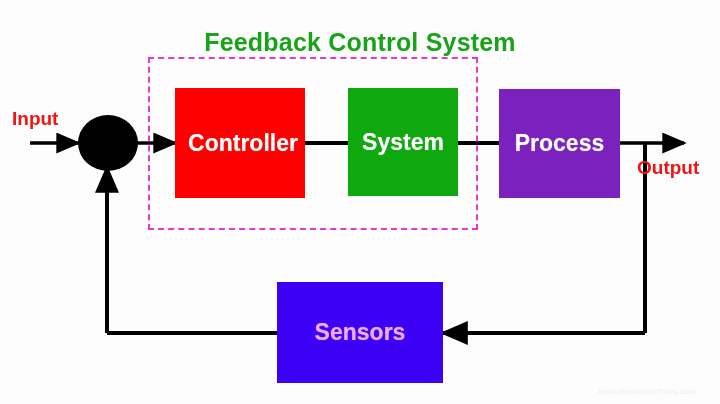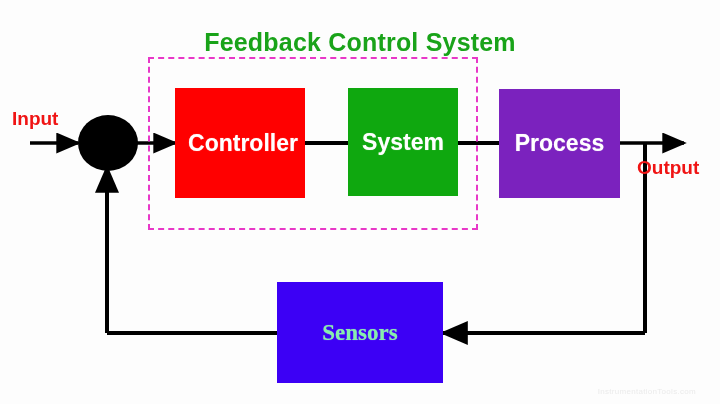--- a/index.html
+++ b/index.html
@@ -130,21 +130,21 @@
   </div>
 
   <div class="block" id="block-process" style="background: rgb(15, 168, 15); color: rgb(255, 255, 255);">
     <span>System</span>
   </div>
 
   <div class="block" id="block-actuator" style="background: rgb(123, 34, 190); color: rgb(255, 255, 255);">
     <span>Process</span>
   </div>
 
-  <div class="block" id="block-sensors" style="background: rgb(60, 0, 245); color: #86efac; font-family: Liberation Serif, serif;">
+  <div class="block" id="block-sensors" style="background: rgb(60, 0, 245); color: #f0abfc;">
     <span>Sensors</span>
   </div>
 
   <div class="io-label" id="label-input" style="color: rgb(240, 20, 20);">Input</div>
 
   <div class="io-label" id="label-output" style="color: rgb(240, 20, 20);">Output</div>
 
   <div id="watermark">InstrumentationTools.com</div>
 
 </div>

